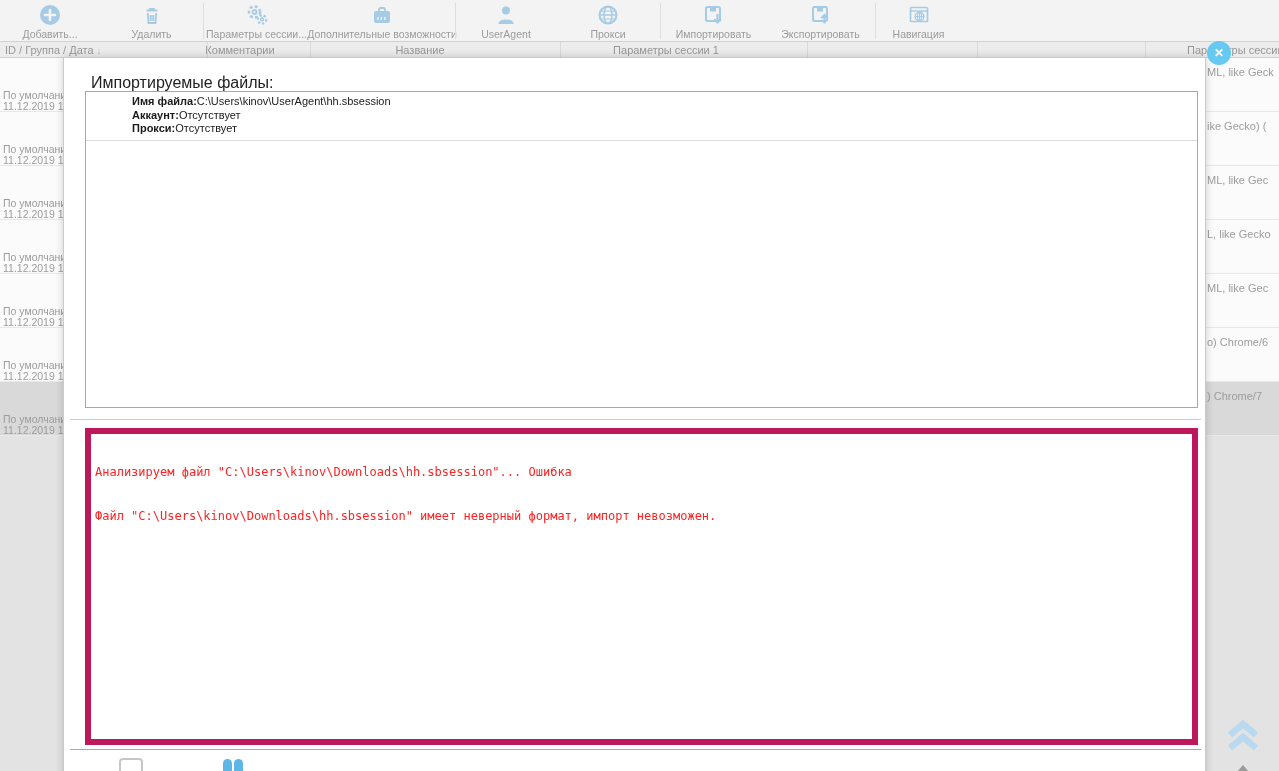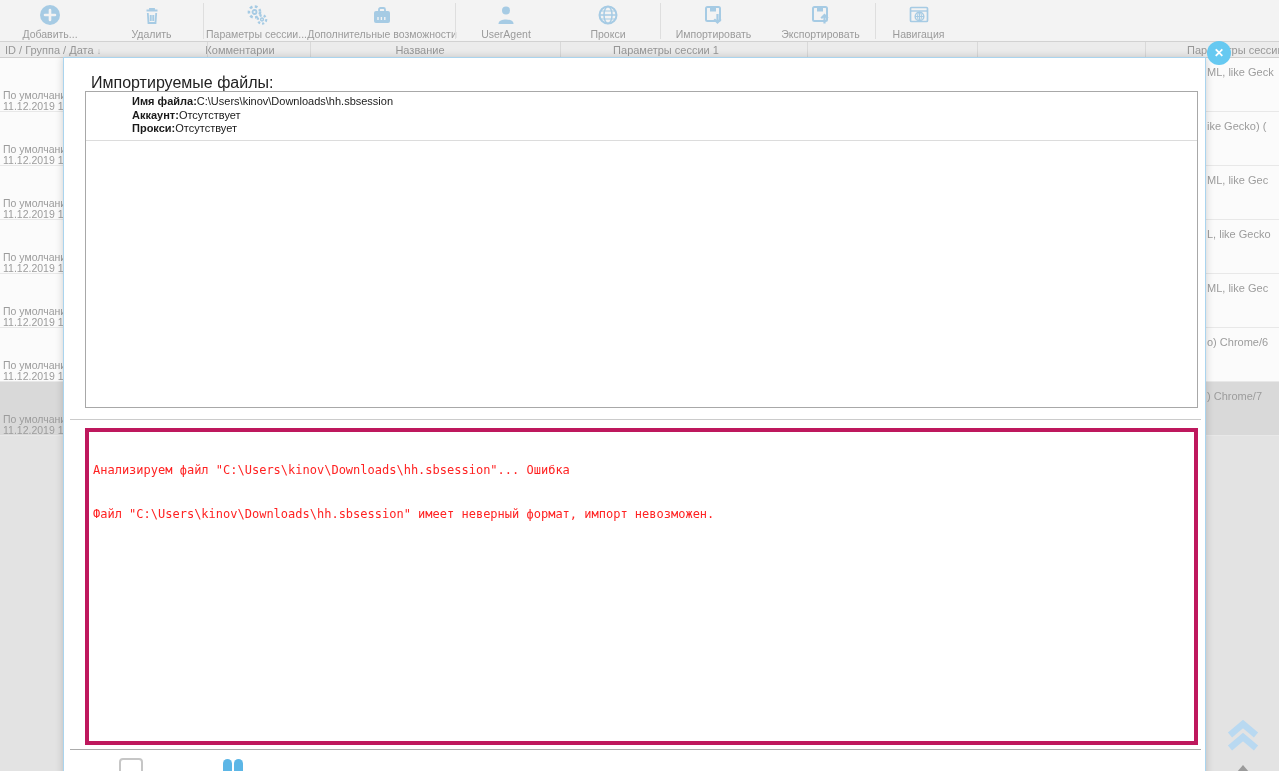--- a/index.html
+++ b/index.html
@@ -31,21 +31,21 @@
 
   
   .modal { position:absolute; left:63px; top:57px; width:1143px; height:730px; background:#ffffff;
            border:1px solid #aad4ee; box-shadow:0 0 8px rgba(0,0,0,0.18); z-index:10; }
   .dlg-title { position:absolute; left:27px; top:16px; font-size:16px; color:#222222; }
   .filelist { position:absolute; left:21px; top:33px; width:1113px; height:317px; background:#ffffff; border:1px solid #a8a8a8; overflow:hidden; }
   .fileitem { padding:3px 4px 4px 4px; border-bottom:1px solid #dcdcdc; }
   .ffield { font-size:11px; color:#1a1a1a; line-height:13.5px; white-space:nowrap; }
   .ffield b { display:inline-block; min-width:66px;padding-left:42px; }
   .dlg-sep1 { position:absolute; left:6px; top:361px; width:1131px; height:1px; background:#cbcbcb; }
-  .logbox { position:absolute; left:21px; top:370px; width:1113px; height:317px; background:#ffffff; border:4px solid #be185d;
+  .logbox { position:absolute; left:21px; top:370px; width:1113px; height:317px; background:#ffffff; border:6px solid #be185d;
             padding:2px 4px; font-family:"DejaVu Sans Mono", monospace; font-size:12px; line-height:14.5px; color:#ff2222; white-space:pre; overflow:hidden; }
   .dlg-sep2 { position:absolute; left:6px; top:691px; width:1131px; height:1px; background:#ababab; }
   .foot-gray-icon { position:absolute; left:55px; top:700px; width:24px; height:20px; border:2px solid #c6c6c6; border-radius:4px; background:#fff; }
   .foot-blue-icon { position:absolute; left:159px; top:701px; width:22px; height:18px; display:flex; gap:2px; }
   .foot-blue-icon i { width:9px; height:14px; background:#5cb6e6; border-radius:5px 5px 0 0; }
 
   
   .close-btn { position:absolute; left:1207px; top:41px; width:24px; height:24px; border-radius:50%; background:#66c9f1;
                color:#ffffff; font-size:12px; font-weight:bold; display:flex; align-items:center; justify-content:center; z-index:20; cursor:default; }
 
@@ -229,21 +229,21 @@
       <span class="rdate">11.12.2019 1</span>
       <span class="rfrag">) Chrome/7</span>
     </div>
   </div>
 
   <div class="modal">
     <div class="dlg-title">Импортируемые файлы:</div>
 
     <div class="filelist">
       <div class="fileitem">
-        <div class="ffield"><b>Имя файла:</b><span>C:\Users\kinov\Downloads\hh.sbsession</span></div>
+        <div class="ffield"><b>Имя файла:</b><span>C:\Users\kinov\UserAgent\hh.sbsession</span></div>
         <div class="ffield"><b>Аккаунт:</b><span>Отсутствует</span></div>
         <div class="ffield"><b>Прокси:</b><span>Отсутствует</span></div>
       </div>
     </div>
 
     <div class="dlg-sep1"></div>
 
     <div class="logbox">
       <div>Анализируем файл "C:\Users\kinov\Downloads\hh.sbsession"... Ошибка</div>
       <div>Файл "C:\Users\kinov\Downloads\hh.sbsession" имеет неверный формат, импорт невозможен.</div>

